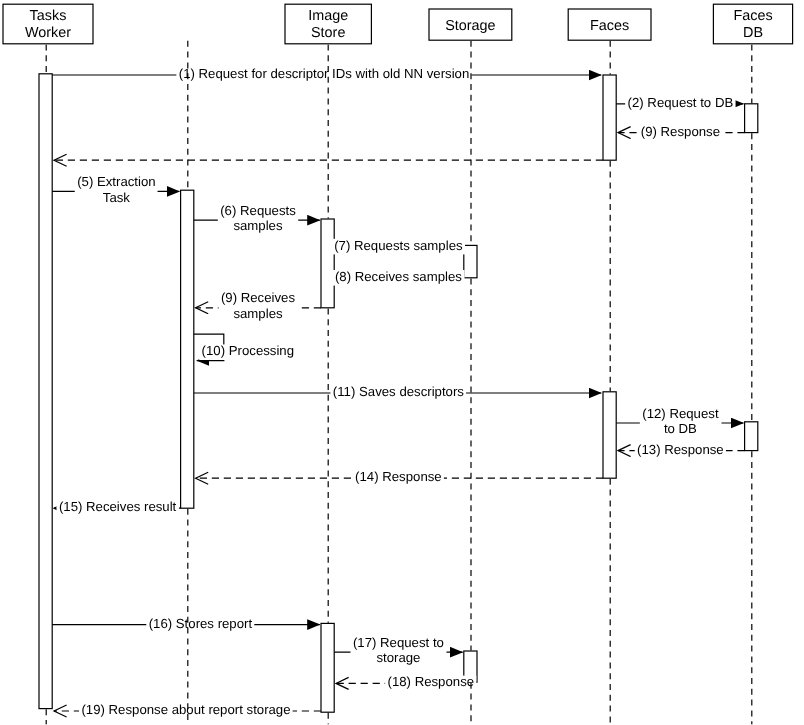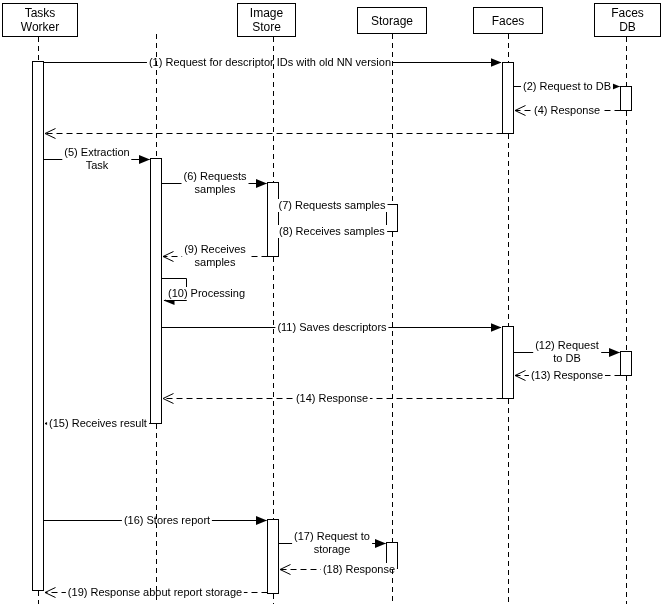--- a/index.html
+++ b/index.html
@@ -97,21 +97,21 @@
   </svg>
 
   <div id="labels">
     <div class="mlabel cx" style="left:270px; top:56px;">
         <span>(1) Request for descriptor IDs with old NN version</span>
       </div>
     <div class="mlabel cx" style="left:567px; top:80px;">
         <span>(2) Request to DB</span>
       </div>
     <div class="mlabel cx" style="left:567px; top:104px;">
-        <span>(4) Response</span>
+        <span>(9) Response</span>
       </div>
     <div class="mlabel cx" style="left:97px;  top:146px;">
         <span>(5) Extraction</span>
         <span>Task</span>
       </div>
     <div class="mlabel cx" style="left:215px; top:170px;">
         <span>(6) Requests</span>
         <span>samples</span>
       </div>
     <div class="mlabel cx" style="left:332px; top:199px;">
@@ -177,21 +177,21 @@
       <line x1="626.5" y1="111" x2="626.5" y2="351"></line>
       <line x1="626.5" y1="376" x2="626.5" y2="604"></line>
     </g>
   </svg>
 
   <div id="boxes">
     <div class="pbox" style="left:2px;   top:3px; width:76px; height:34px;">
       <span>Tasks</span>
         <span>Worker</span>
     </div>
-    <div class="pbox" style="left:237px; top:3px; width:59px; height:34px;text-align:center;">
+    <div class="pbox" style="left:237px; top:3px; width:73px; height:34px;text-align:center;">
       <span>Image</span>
         <span>Store</span>
     </div>
     <div class="pbox" style="left:357px; top:7px; width:70px; height:27px;">
       <span>Storage</span>
         <span></span>
     </div>
     <div class="pbox" style="left:473px; top:7px; width:70px; height:27px;">
       <span>Faces</span>
         <span></span>

